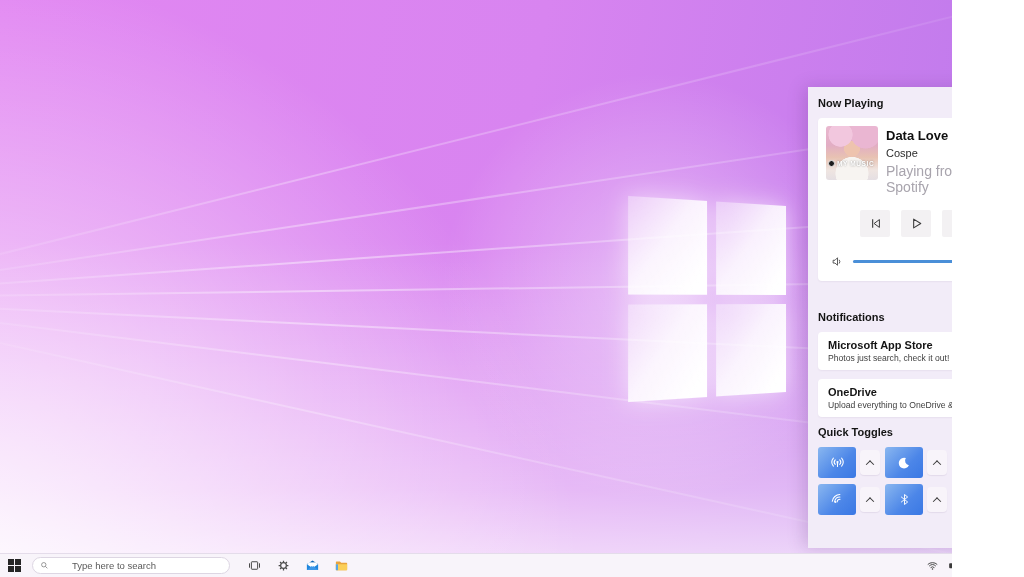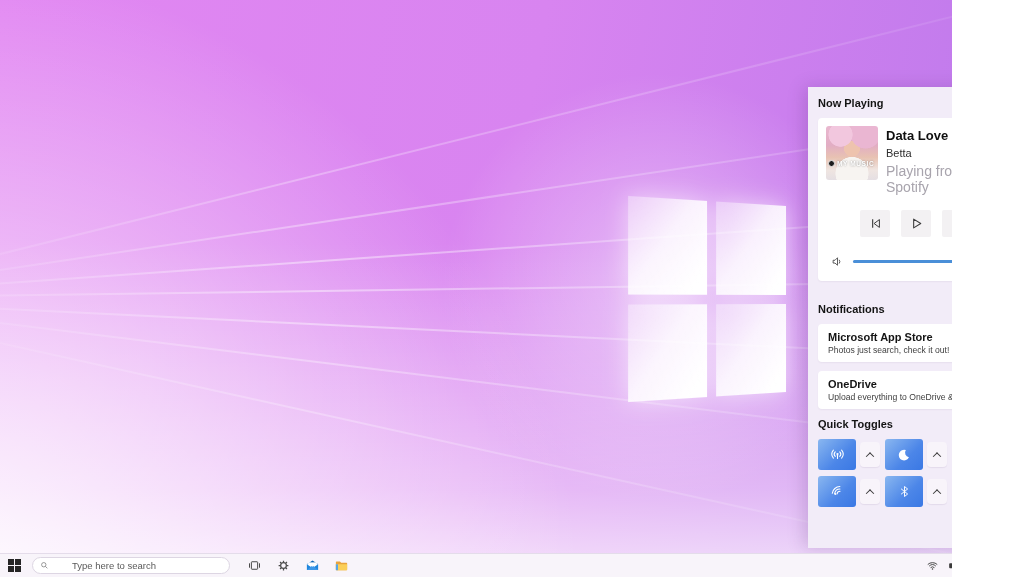--- a/index.html
+++ b/index.html
@@ -46,21 +46,21 @@
   .spotify-badge { width:26px; height:26px; flex:none; }
 
   .np-controls { display:flex; justify-content:center; gap:11px; margin-top:15px; }
   .ctrl-btn { width:30px; height:27px; background:#f3f1f3; border:none; border-radius:2px;
     display:flex; align-items:center; justify-content:center; cursor:pointer; }
   .np-volume { display:flex; align-items:center; gap:8px; margin:16px 4px 8px 4px; }
   .vol-track { flex:1; height:3px; background:#dddbe0; border-radius:2px; position:relative; }
   .vol-fill { height:3px; background:#4a8fd8; border-radius:2px; }
   .vol-thumb { position:absolute; top:-4px; width:6px; height:11px; background:#2e2e2e; border-radius:2px; }
 
-  .notifications { margin-top:22px; }
+  .notifications { margin-top:30px; }
   .notif-card { background:#fff; border-radius:4px; height:38px; padding:5px 10px; margin-bottom:9px;
     display:flex; align-items:center; box-shadow:0 1px 2px rgba(60,30,90,0.06); }
   .notif-text { flex:1; min-width:0; }
   .notif-title { font-size:11px; font-weight:bold; color:#141414; margin-bottom:2px; white-space:nowrap; }
   .notif-body { font-size:8.6px; color:#3e3e3e; white-space:nowrap; }
   .notif-icon { width:24px; height:24px; flex:none; margin-left:4px; }
 
   .quick-toggles { margin-top:4px; }
   .qt-grid { display:grid; grid-template-columns:repeat(3,1fr); gap:6px 5px; }
   .qt-item { display:flex; gap:4px; align-items:center; height:31px; }
@@ -119,21 +119,21 @@
     <div class="np-card">
       <div class="np-top">
         <div class="album-art">
           <div class="art-caption">
             <span class="art-badge"></span>
             <span>MY MUSIC</span>
           </div>
         </div>
         <div class="np-info">
           <div class="np-title">Data Love</div>
-          <div class="np-artist">Betta</div>
+          <div class="np-artist">Cospe</div>
           <div class="np-source">Playing from Spotify</div>
         </div>
         <svg class="spotify-badge" viewBox="0 0 24 24">
           <circle cx="12" cy="12" r="11" fill="#1ed760"></circle>
           <path d="M6.4 9.6 c4.1-1.3 8.3-0.9 11.2 1" stroke="#fff" stroke-width="1.9" fill="none" stroke-linecap="round"></path>
           <path d="M7 12.6 c3.3-1 6.7-0.6 9.2 1" stroke="#fff" stroke-width="1.7" fill="none" stroke-linecap="round"></path>
           <path d="M7.6 15.4 c2.7-0.8 5.3-0.4 7.4 0.9" stroke="#fff" stroke-width="1.5" fill="none" stroke-linecap="round"></path>
         </svg>
       </div>
 

